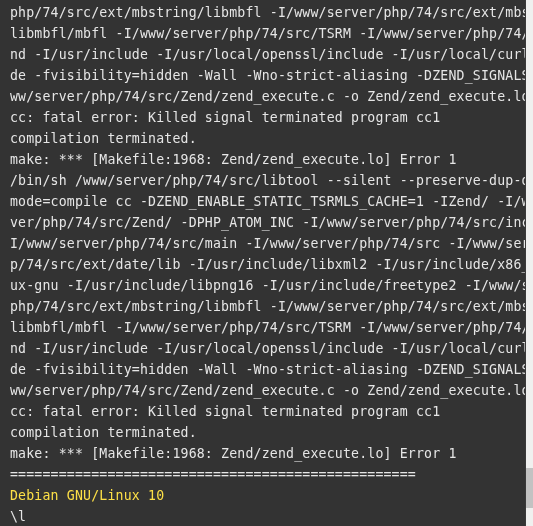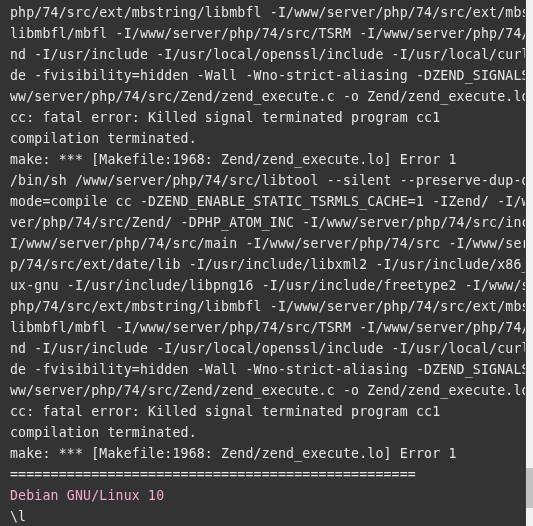--- a/index.html
+++ b/index.html
@@ -86,21 +86,21 @@
       <span class="term-line" style="color: rgb(230, 230, 230);">ux-gnu -I/usr/include/libpng16 -I/usr/include/freetype2 -I/www/server/</span>
       <span class="term-line" style="color: rgb(230, 230, 230);">php/74/src/ext/mbstring/libmbfl -I/www/server/php/74/src/ext/mbstring/</span>
       <span class="term-line" style="color: rgb(230, 230, 230);">libmbfl/mbfl -I/www/server/php/74/src/TSRM -I/www/server/php/74/src/Ze</span>
       <span class="term-line" style="color: rgb(230, 230, 230);">nd -I/usr/include -I/usr/local/openssl/include -I/usr/local/curl/inclu</span>
       <span class="term-line" style="color: rgb(230, 230, 230);">de -fvisibility=hidden -Wall -Wno-strict-aliasing -DZEND_SIGNALS -c /w</span>
       <span class="term-line" style="color: rgb(230, 230, 230);">ww/server/php/74/src/Zend/zend_execute.c -o Zend/zend_execute.lo</span>
       <span class="term-line" style="color: rgb(230, 230, 230);">cc: fatal error: Killed signal terminated program cc1</span>
       <span class="term-line" style="color: rgb(230, 230, 230);">compilation terminated.</span>
       <span class="term-line" style="color: rgb(230, 230, 230);">make: *** [Makefile:1968: Zend/zend_execute.lo] Error 1</span>
       <span class="term-line" style="color: rgb(230, 230, 230);">==================================================</span>
-      <span class="term-line" style="color: #f9a8d4;">Debian GNU/Linux 10</span>
+      <span class="term-line" style="color: #fde047;">Debian GNU/Linux 10</span>
       <span class="term-line" style="color: rgb(230, 230, 230);">\l</span>
     </div>
 
   <div id="terminal-scrollbar" style="background: rgb(240, 240, 239);">
     <div id="terminal-scrollbar-thumb" style="background: rgb(194, 194, 194);"></div>
   </div>
 
 </div>
 
 </body></html>

